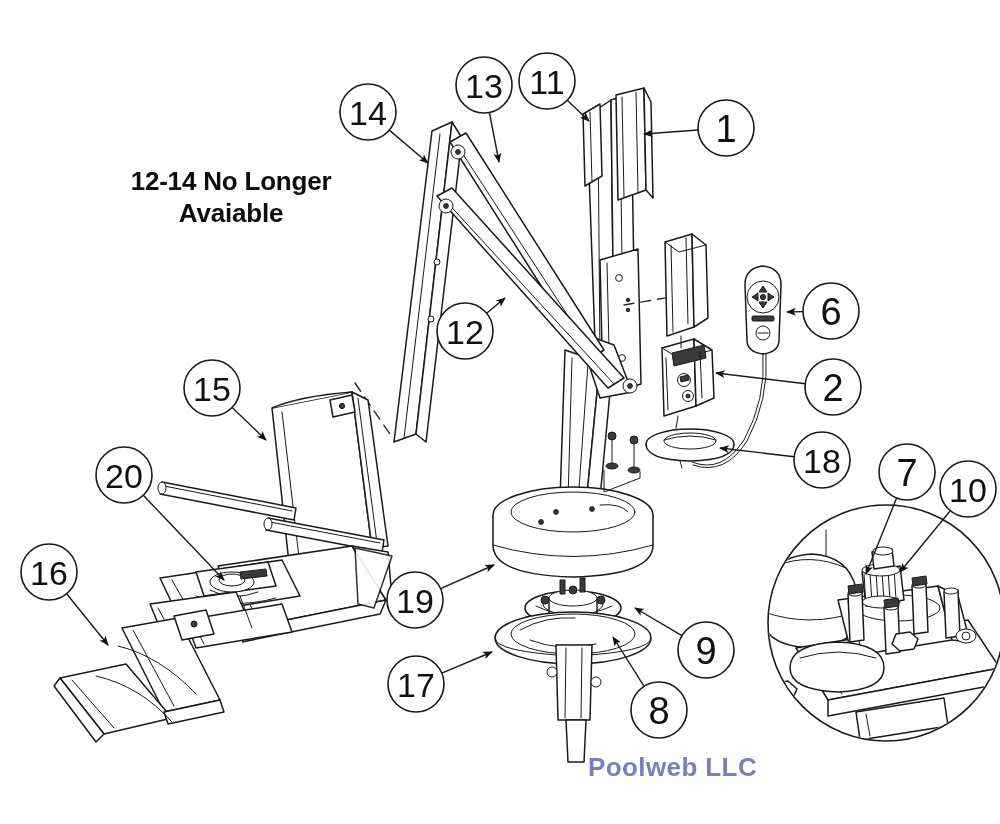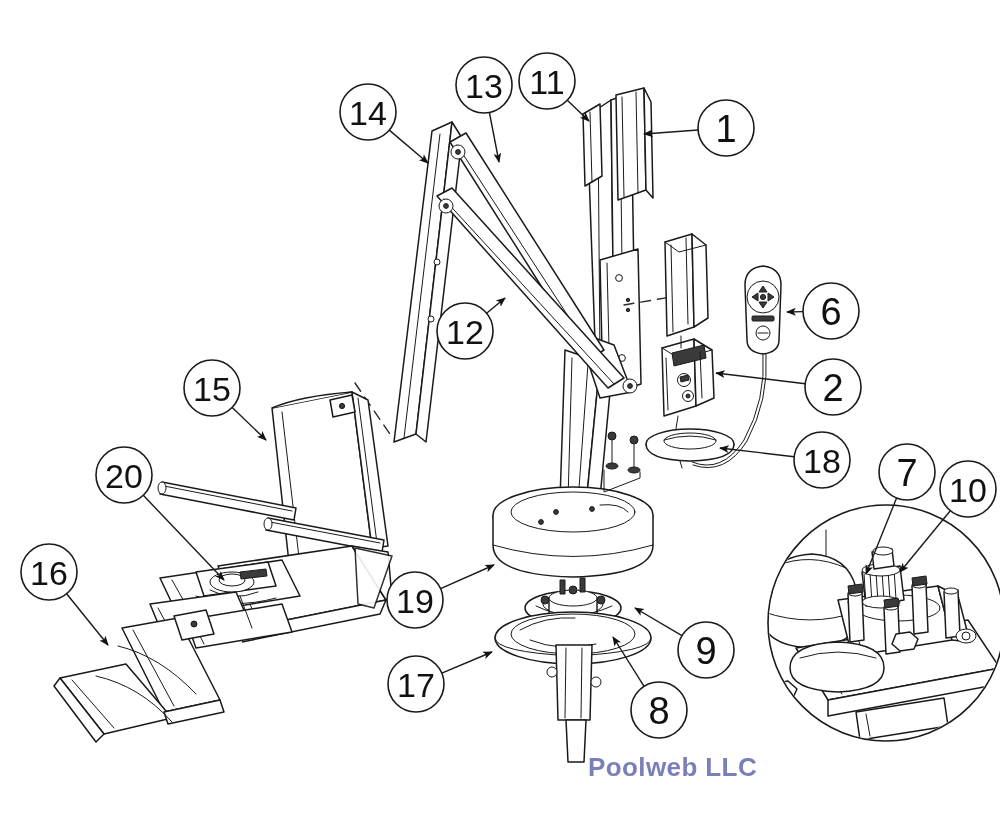--- a/index.html
+++ b/index.html
@@ -463,16 +463,18 @@
         </g>
         <g>
           <path class="lead" d="M644.1,686.3 L613,637" marker-end="url(#arw)"></path>
           <circle class="bub" cx="659" cy="710" r="28"></circle>
           <text class="cnum" x="659" y="711">8</text>
         </g>
       </g>
 
   </svg>
 
+  <div class="note" id="note-unavailable">12-14 No Longer
+Avaiable</div>
 
   <div id="watermark">Poolweb LLC</div>
 
 </div>
 
 </body></html>

